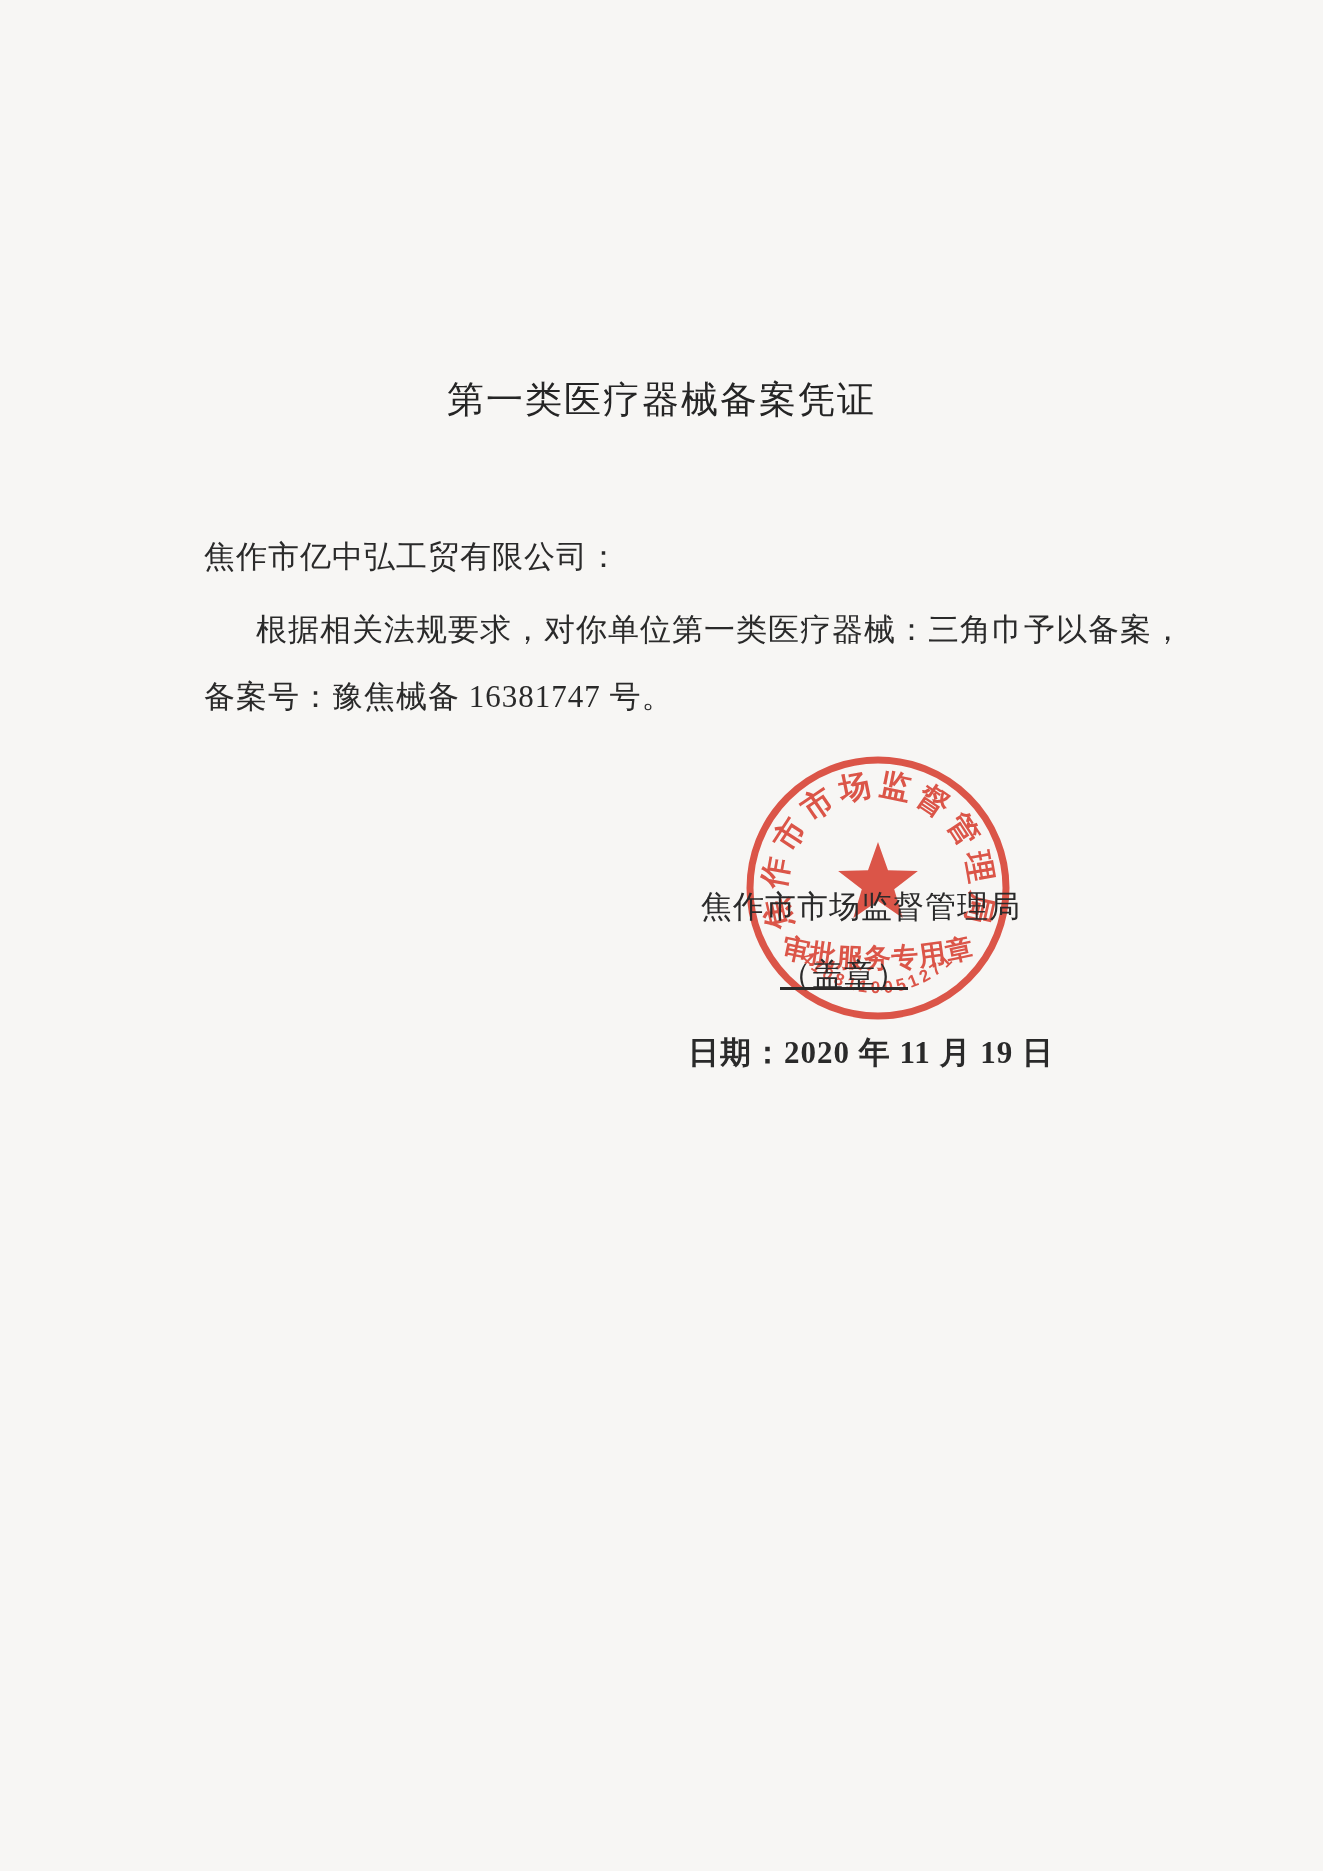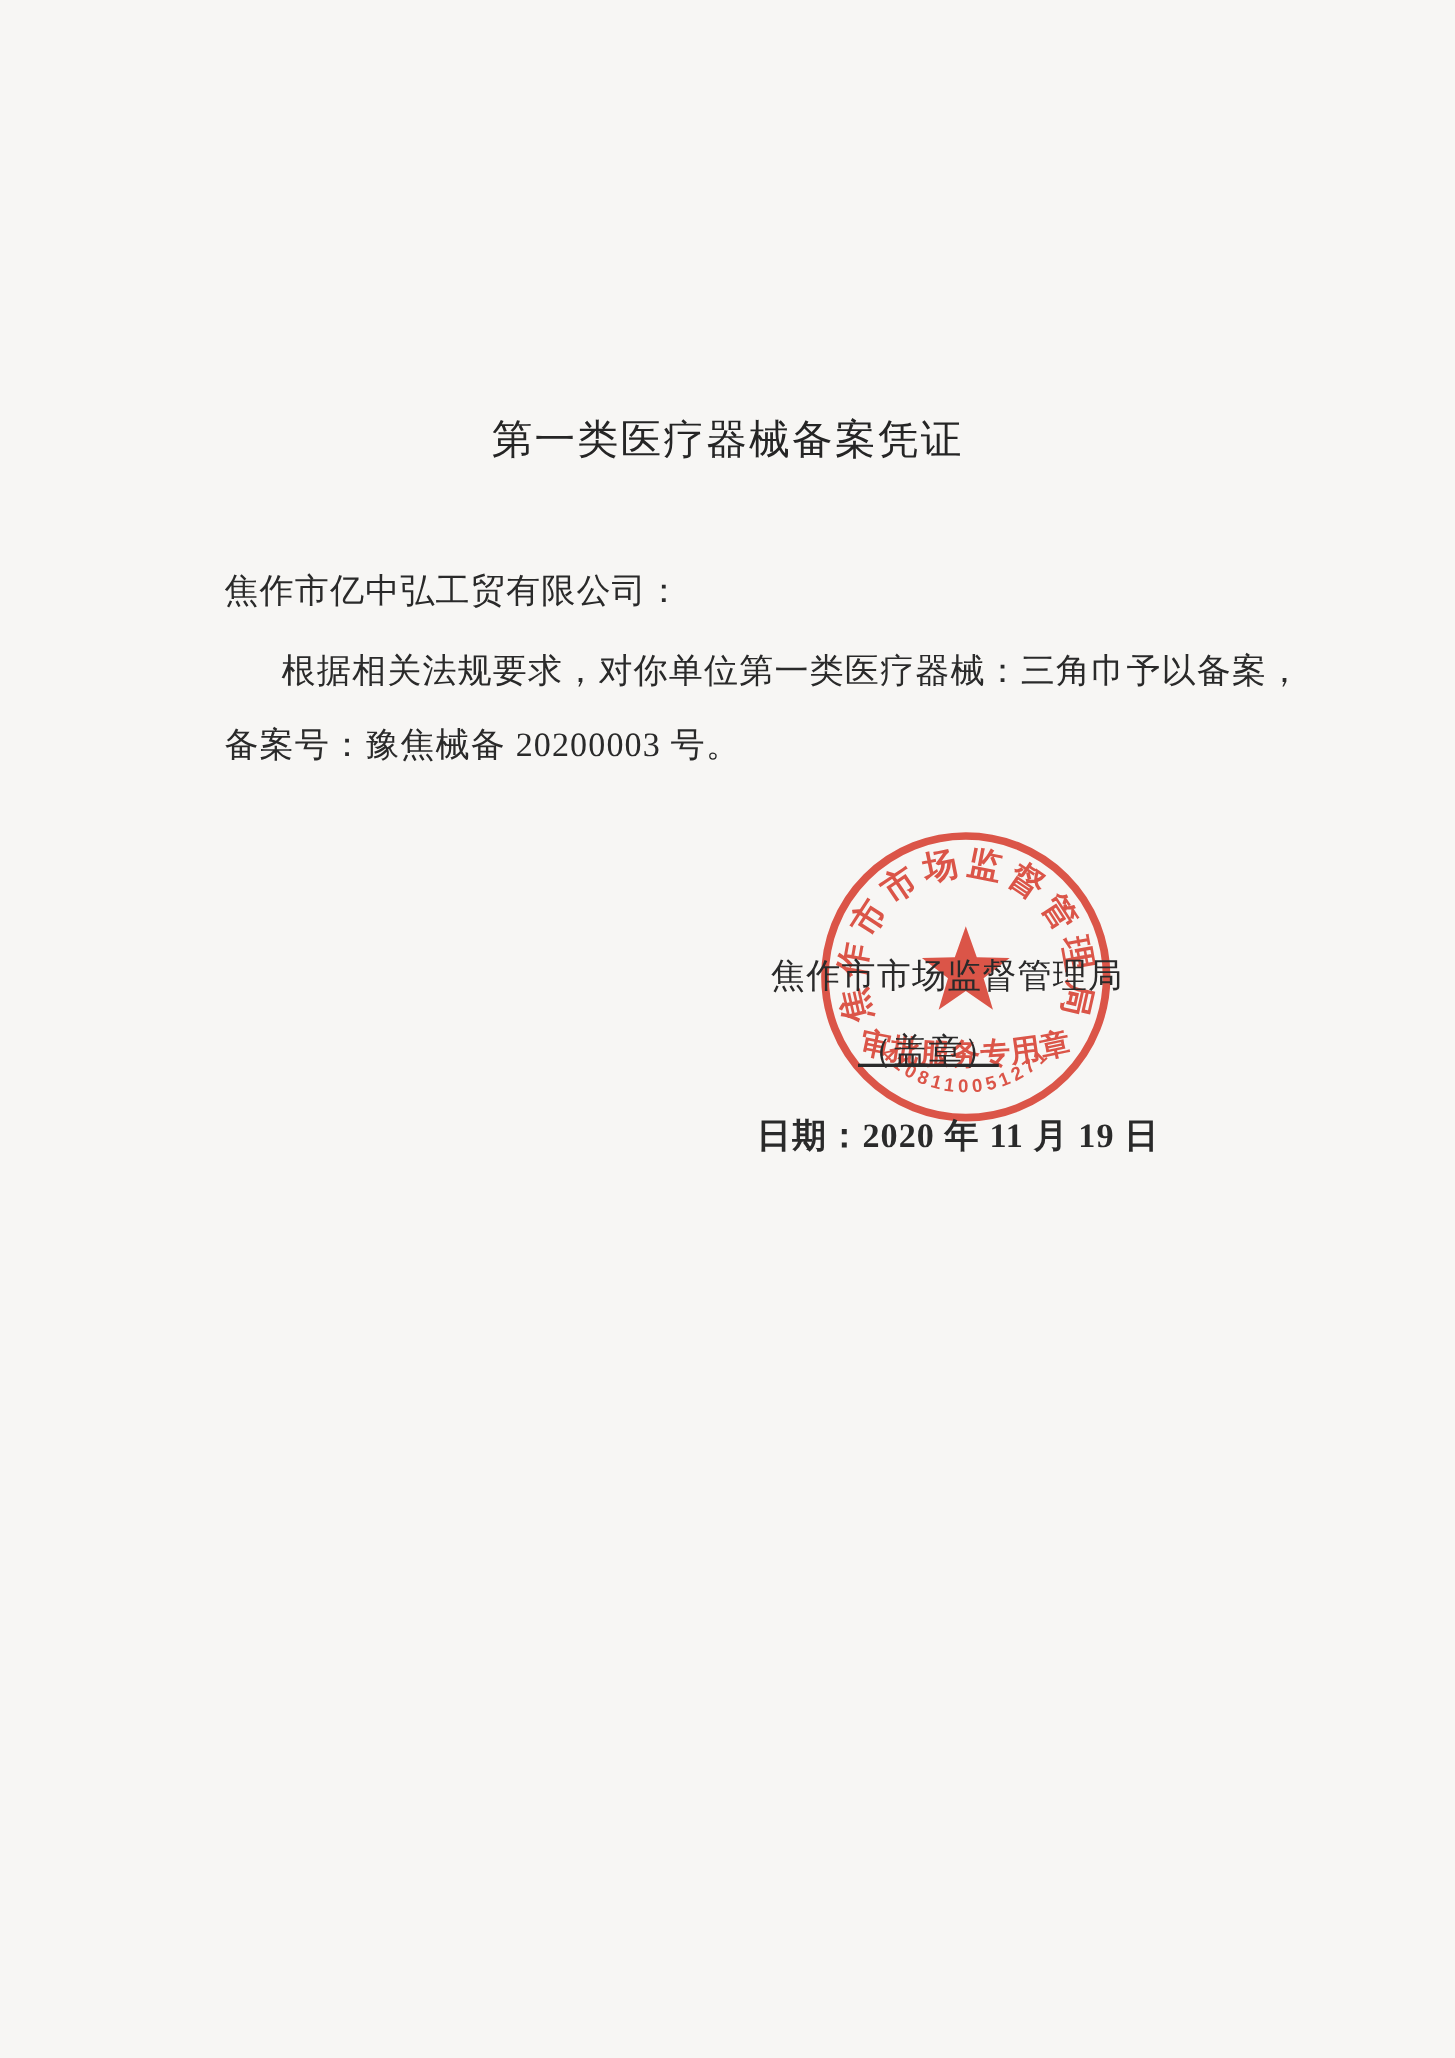--- a/index.html
+++ b/index.html
@@ -23,20 +23,21 @@
     letter-spacing: 2px;
     color: #252525;
     white-space: nowrap;
   }
   .line {
     position: absolute;
     font-size: 31px;
     color: #2a2a2a;
     white-space: nowrap;
     letter-spacing: 1px;
+    margin-top: 20px;
   }
   .recipient   { top: 516px; left: 204px; }
   .body-line   { top: 589px; left: 256px; }
   .filing-line { top: 656px; left: 204px; }
   .authority   { top: 866px; left: 701px; z-index: 3; }
   .seal-note   { top: 934px; left: 780px; z-index: 3; text-decoration: underline; }
   .date-line   { top: 1012px; left: 688px; z-index: 3; font-weight: bold; }
   .seal-wrap {
     position: absolute;
     top: 738px;
@@ -58,21 +59,21 @@
 <body>
 
 <div class="page">
 
   <div class="doc-title">第一类医疗器械备案凭证</div>
 
   <div class="line recipient">焦作市亿中弘工贸有限公司：</div>
 
   <div class="line body-line">根据相关法规要求，对你单位第一类医疗器械：三角巾予以备案，</div>
 
-  <div class="line filing-line">备案号：豫焦械备 20200003 号。</div>
+  <div class="line filing-line">备案号：豫焦械备 16381747 号。</div>
 
   <div class="seal-wrap">
     <svg viewBox="0 0 300 300">
       <defs>
         <path id="arcTop" d="M 65.7 189.3 A 93 93 0 1 1 234.3 189.3" fill="none"></path>
         <path id="arcBanner" d="M 55 218 A 400 400 0 0 0 245 218" fill="none"></path>
         <path id="arcCode" d="M 54.8 194.4 A 105 105 0 0 0 245.2 194.4" fill="none"></path>
       </defs>
       <circle class="seal-ring" cx="150" cy="150" r="128"></circle>
       <polygon class="seal-star" points="150,104 140,132.2 110.1,133 133.8,151.3 125.3,180 150,163 174.7,180 166.2,151.3 189.9,133 160,132.2"></polygon>

